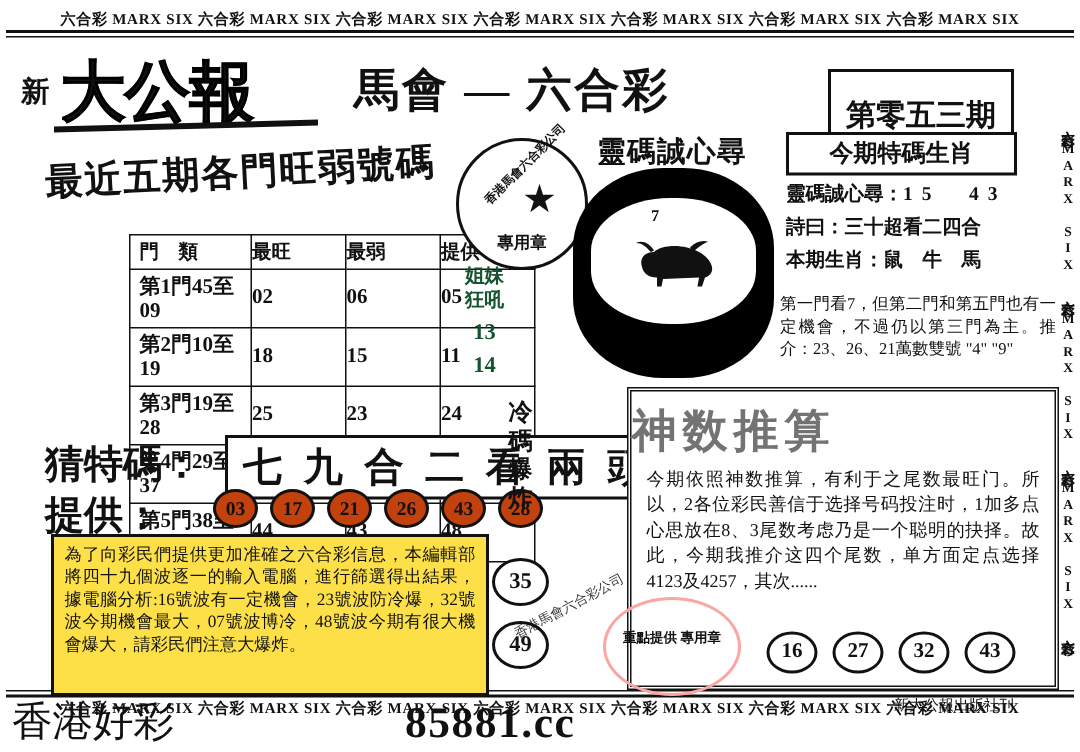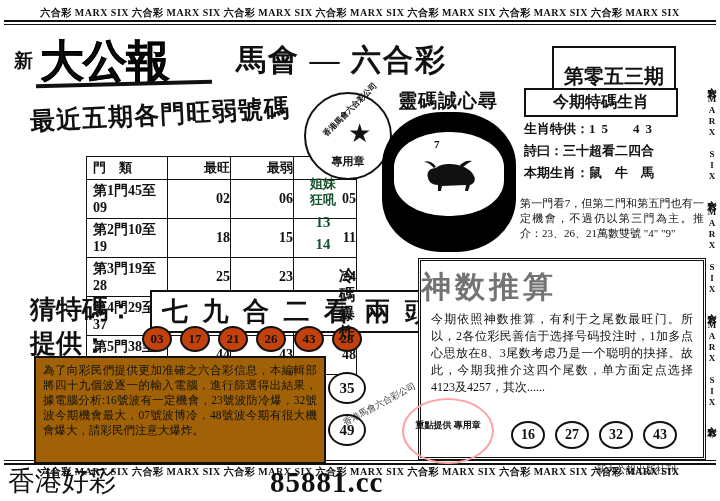--- a/index.html
+++ b/index.html
@@ -83,21 +83,21 @@
   table.hot{
     position:absolute;left:42px;top:156px;
     border-collapse:collapse;
     font-family:"Liberation Serif","DejaVu Serif",serif;
     background:#fff;
     margin-left:44px;
   }
   table.hot td,table.hot th{
     border:1px solid #111;
     font-size:14px;font-weight:bold;color:#111;
-    text-align:right;
+    text-align:left;
     padding:2px 0;
     height:18px;
   }
   table.hot th{font-size:13px;}
   table.hot .c0{width:74px;text-align:left;padding-left:6px;}
   table.hot .c1,table.hot .c2,table.hot .c3{width:62px;}
 
   
   .guess{
     position:absolute;left:30px;top:292px;
@@ -120,21 +120,21 @@
   .ball{
     width:26px;height:22px;border:2px solid #111;border-radius:50%;
     display:flex;align-items:center;justify-content:center;
     font-family:"Liberation Serif","DejaVu Serif",serif;
     font-size:13px;font-weight:bold;color:#111;background:#c2410c;
   }
 
   
   .article{
     position:absolute;left:34px;top:356px;width:274px;height:94px;
-    border:2px solid #111;background:#a16207;
+    border:2px solid #111;background:#fde047;
     padding:5px 7px;
     font-family:"Liberation Serif","DejaVu Serif",serif;
     font-size:11.5px;line-height:15px;color:#111;
     text-align:justify;
     overflow:hidden;
   }
 
   
   .stamp{
     position:absolute;left:304px;top:92px;width:84px;height:84px;
@@ -387,21 +387,21 @@
         <path d="M8 20 C6 14 10 10 16 10 C20 6 30 5 38 7 C46 9 52 13 54 18 C56 22 54 26 50 27 L48 33 L45 33 L46 27 L22 28 L21 33 L18 33 L18 27 C12 27 9 24 8 20 Z" fill="#111"></path>
         <path d="M14 10 C10 6 8 4 4 4 C8 2 13 4 16 9 Z" fill="#111"></path>
         <path d="M40 7 C44 3 48 2 52 3 C48 5 45 7 42 10 Z" fill="#111"></path>
       </svg>
     </div>
   </div>
 
   <div class="zodiac-box">今期特碼生肖</div>
   <div class="info-lines">
     <div>
-      <span>生肖特供：</span><span class="v">15　43</span>
+      <span>靈碼誠心尋：</span><span class="v">15　43</span>
     </div>
     <div>
       <span>詩曰：</span><span>三十超看二四合</span>
     </div>
     <div>
       <span>本期生肖：</span><span>鼠　牛　馬</span>
     </div>
   </div>
   <div class="hint">第一門看7，但第二門和第五門也有一定機會，不過仍以第三門為主。推介：23、26、21萬數雙號 "4" "9"</div>
 

